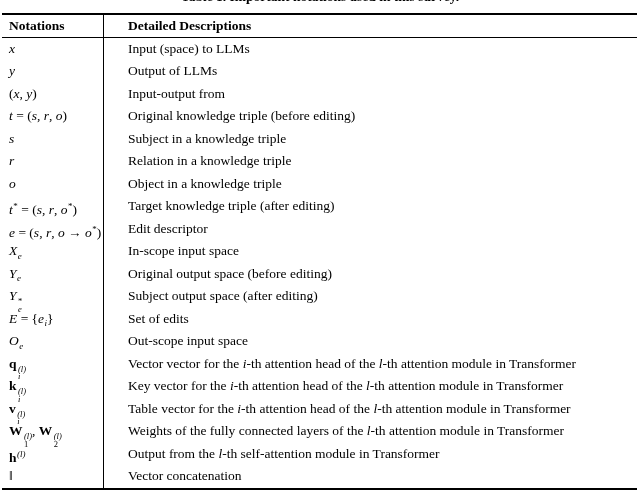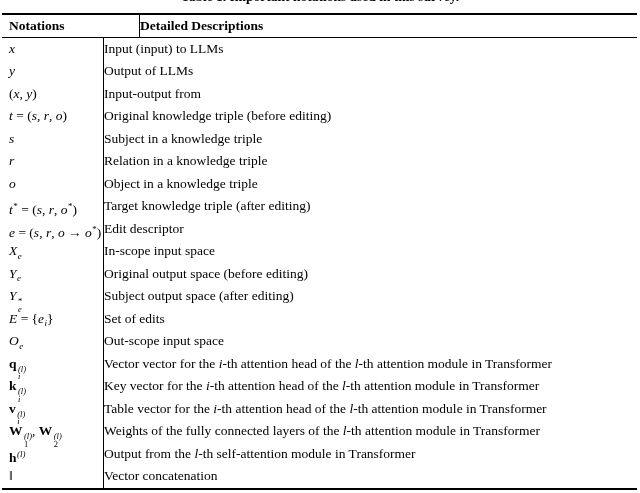--- a/index.html
+++ b/index.html
@@ -10,29 +10,29 @@
   .caption{
     position:absolute;top:-11px;left:0;width:100%;text-align:center;
     font-weight:bold;font-size:13.5px;line-height:16px;white-space:nowrap;
   }
   .tbl{
     position:absolute;left:2px;top:13px;width:635px;
     border-top:2.5px solid #000;border-bottom:2.5px solid #000;
   }
   .hdr-row{
     display:grid;grid-template-columns:101px 1fr;
-    height:21.5px;border-bottom:1.4px solid #000;gap:36px;
+    height:21.5px;border-bottom:1.4px solid #000;
   }
   .row{
     display:grid;grid-template-columns:101px 1fr;
     height:22.5px;
   }
   .cell{display:block;white-space:nowrap;overflow:visible;font-size:13.5px;}
   .c1{padding-left:7px;line-height:22.5px;}
-  .c2{border-left:1.2px solid #000;line-height:22.5px;}
+  .c2{border-left:1.2px solid #000;padding-left:24px;line-height:22.5px;}
   .hdr-row .cell{font-weight:bold;line-height:21.5px;}
   
   .seg-n{}
   .seg-i{font-style:italic;}
   .seg-b{font-weight:bold;}
   .seg-scr{font-style:italic;}
   .seg-sub{font-size:9px;font-style:italic;vertical-align:-3.5px;margin-left:0.5px;}
   .seg-sup{font-size:9px;font-style:italic;vertical-align:5px;margin-left:0.5px;}
   .seg-supn{font-size:9px;vertical-align:5px;margin-left:0.5px;}
   .stk{
@@ -49,21 +49,21 @@
   <div class="caption">Table 1. Important notations used in this survey.</div>
 
   <div class="tbl">
     <div class="hdr-row">
       <div class="cell c1">Notations</div>
       <div class="cell c2">Detailed Descriptions</div>
     </div>
     <div>
   <div class="row">
     <div class="cell c1"><span class="seg-i">x</span></div>
-    <div class="cell c2">Input (input) to LLMs</div>
+    <div class="cell c2">Input (space) to LLMs</div>
   </div>
 
   <div class="row">
     <div class="cell c1"><span class="seg-i">y</span></div>
     <div class="cell c2">Output of LLMs</div>
   </div>
 
   <div class="row">
     <div class="cell c1"><span class="seg-n">(</span><span class="seg-i">x</span><span class="seg-n">, </span><span class="seg-i">y</span><span class="seg-n">)</span></div>
     <div class="cell c2">Input-output from</div>

